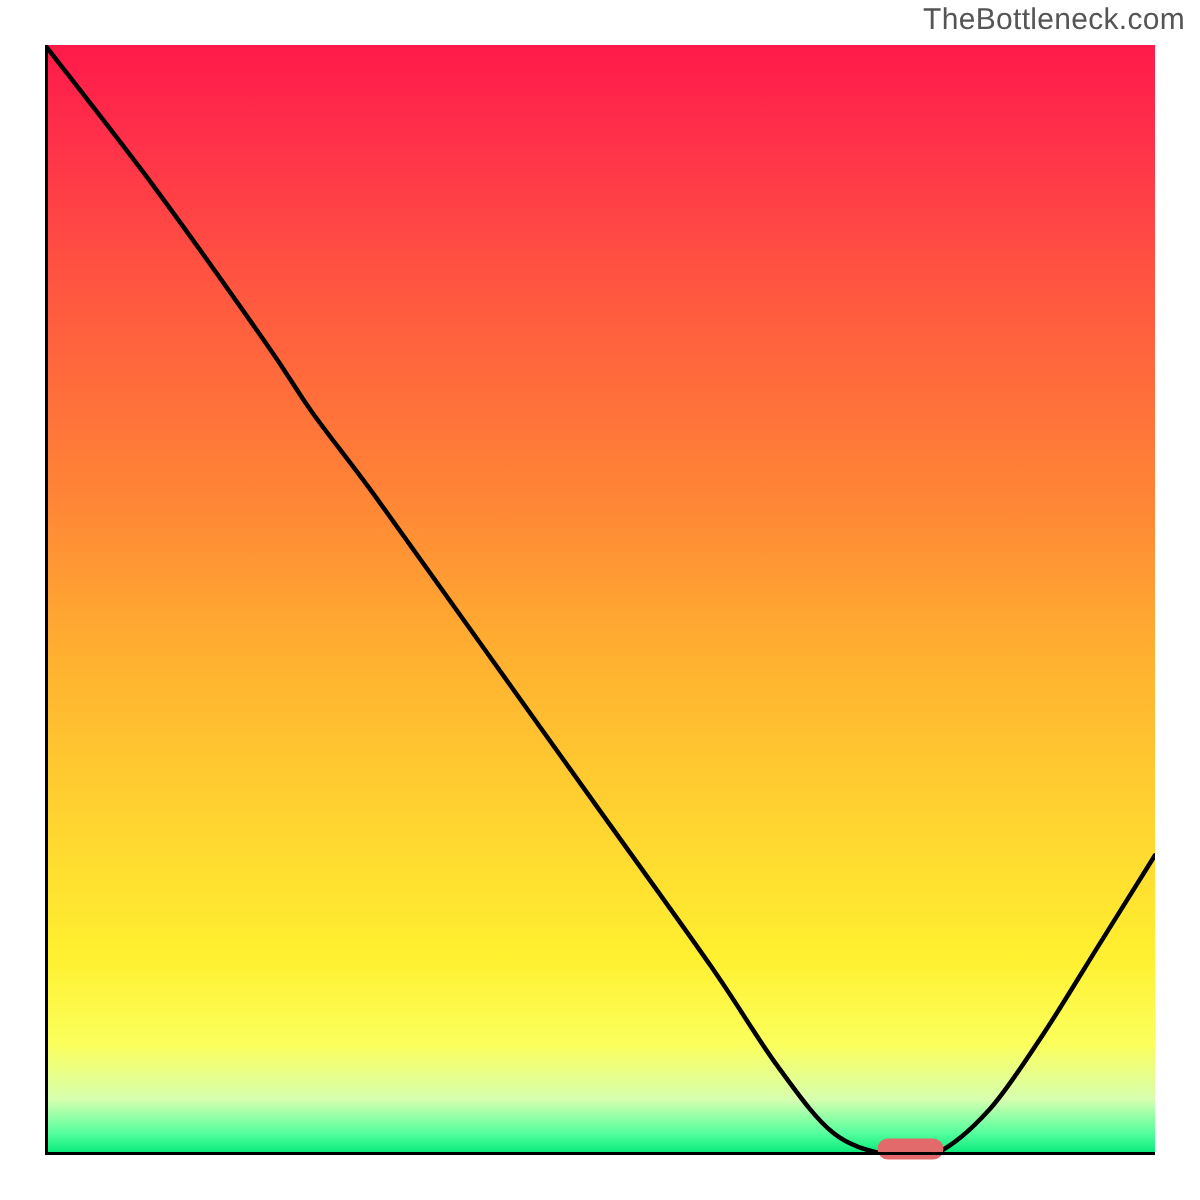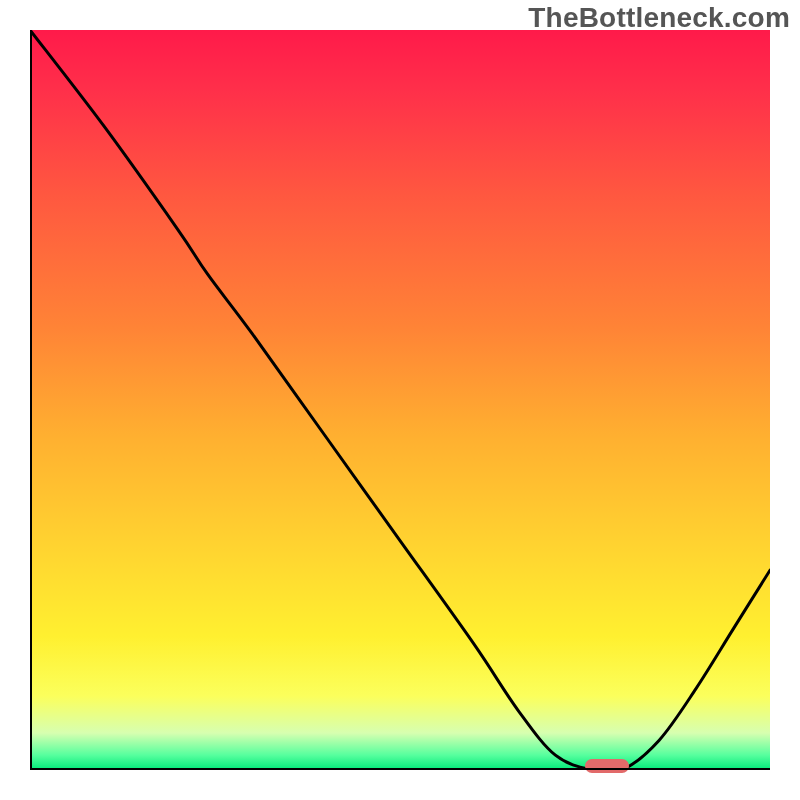--- a/index.html
+++ b/index.html
@@ -12,22 +12,22 @@
   }
   .container {
     position: relative;
     width: 800px;
     height: 800px;
   }
   .watermark {
     position: absolute;
     top: 2px;
     right: 10px;
-    font-size: 28px;
-    font-weight: 700;
+    font-size: 20px;
+    font-weight: 400;
     color: #555;
     letter-spacing: 0.2px;
   }
   .plot-area {
     position: absolute;
     left: 30px;
     top: 30px;
     width: 740px;
     height: 740px;
     background: linear-gradient(to bottom,

